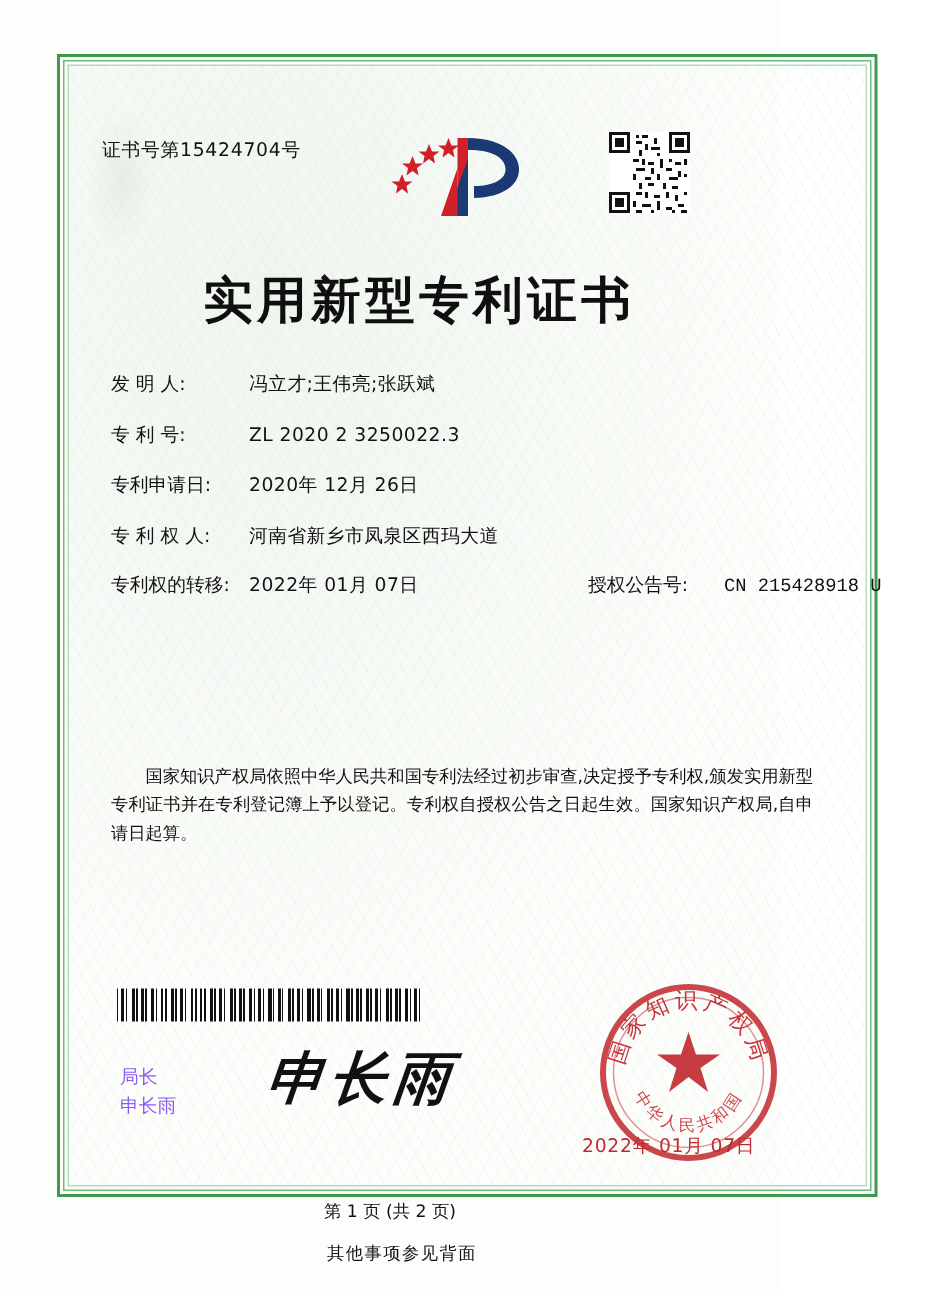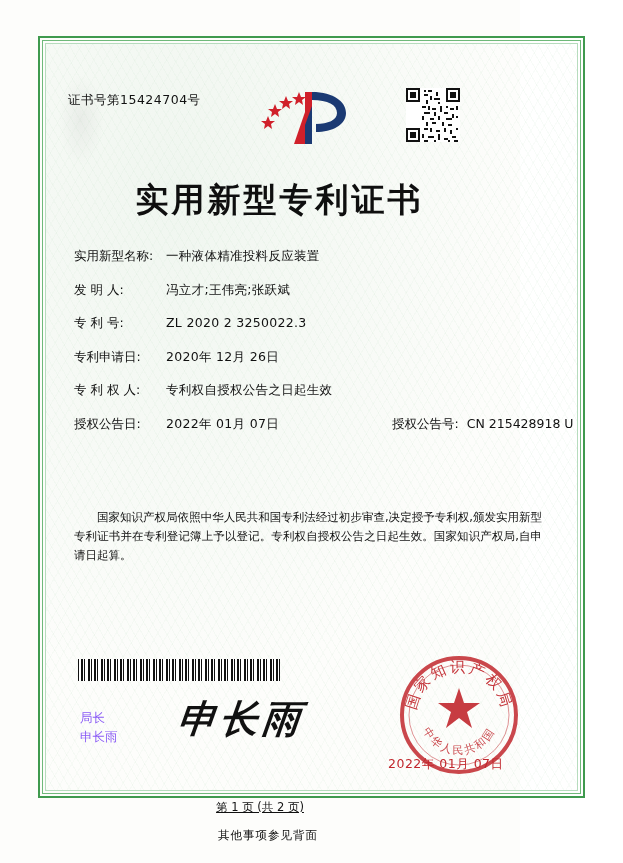--- a/index.html
+++ b/index.html
@@ -131,22 +131,23 @@
   }
   .field-row.split .field-value {
     flex: 0 0 auto;
     min-width: 210px;
   }
   .sub-label {
     margin-left: 16px;
     white-space: nowrap;
   }
   .sub-value {
-    margin-left: 8px;
+    margin-left: 24px;
     white-space: nowrap;
+    font-family: Liberation Mono, monospace;
   }
 
   .paragraphs {
     position: absolute;
     left: 74px;
     top: 508px;
     width: 468px;
     font-size: 11.5px;
     line-height: 19px;
     color: #111;
@@ -209,21 +210,20 @@
     letter-spacing: 0.5px;
   }
 
   .page-num {
     position: absolute;
     left: 0; right: 0;
     top: 800px;
     text-align: center;
     font-size: 11.5px;
     color: #111;
-    text-decoration: underline;
   }
   .footer-note {
     position: absolute;
     left: 0; right: 0;
     top: 828px;
     text-align: center;
     font-size: 11.5px;
     color: #111;
     letter-spacing: 1px;
     padding-left: 16px;
@@ -332,41 +332,37 @@
           <rect x="21" y="26" width="1" height="1"></rect>
         <rect x="24" y="26" width="2" height="1"></rect>
       </g>
     </svg>
   </div>
 
   <div class="title">实用新型专利证书</div>
 
   <div class="fields">
     <div class="field-row">
-      <span class="field-label">实用新型名称:</span>
-      <span class="field-value">一种液体精准投料反应装置</span>
-    </div>
-    <div class="field-row">
       <span class="field-label">发 明 人:</span>
       <span class="field-value">冯立才;王伟亮;张跃斌</span>
     </div>
     <div class="field-row">
       <span class="field-label">专 利 号:</span>
       <span class="field-value">ZL 2020 2 3250022.3</span>
     </div>
     <div class="field-row">
       <span class="field-label">专利申请日:</span>
       <span class="field-value">2020年 12月 26日</span>
     </div>
     <div class="field-row">
       <span class="field-label">专 利 权 人:</span>
-      <span class="field-value">专利权自授权公告之日起生效</span>
+      <span class="field-value">河南省新乡市凤泉区西玛大道</span>
     </div>
     <div class="field-row split">
-      <span class="field-label">授权公告日:</span>
+      <span class="field-label">专利权的转移:</span>
       <span class="field-value">2022年 01月 07日</span>
       <span class="sub-label">授权公告号:</span>
       <span class="sub-value">CN 215428918 U</span>
     </div>
   </div>
 
   <div class="paragraphs">
     <p>国家知识产权局依照中华人民共和国专利法经过初步审查,决定授予专利权,颁发实用新型专利证书并在专利登记簿上予以登记。专利权自授权公告之日起生效。国家知识产权局,自申请日起算。</p>
   </div>
 

